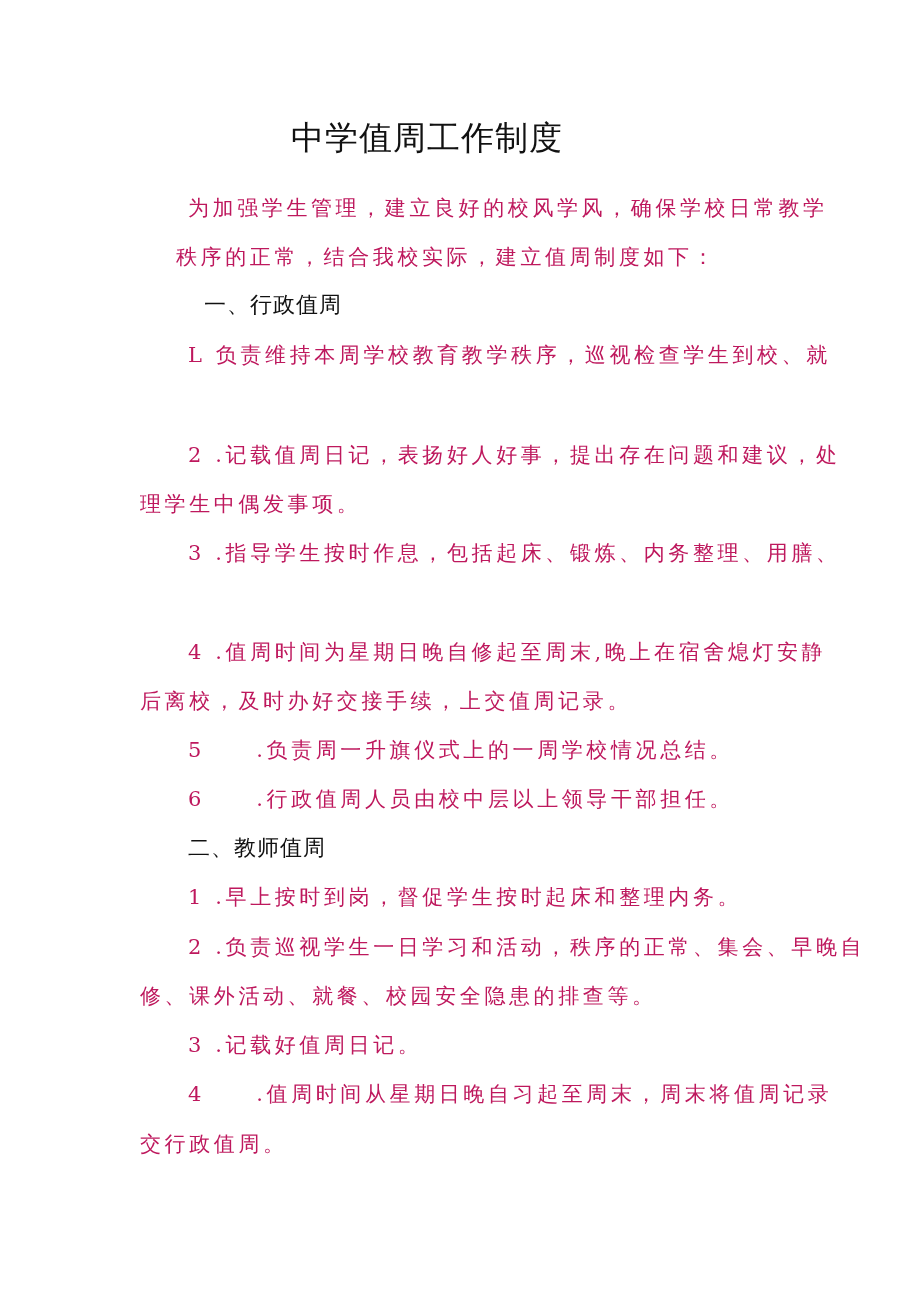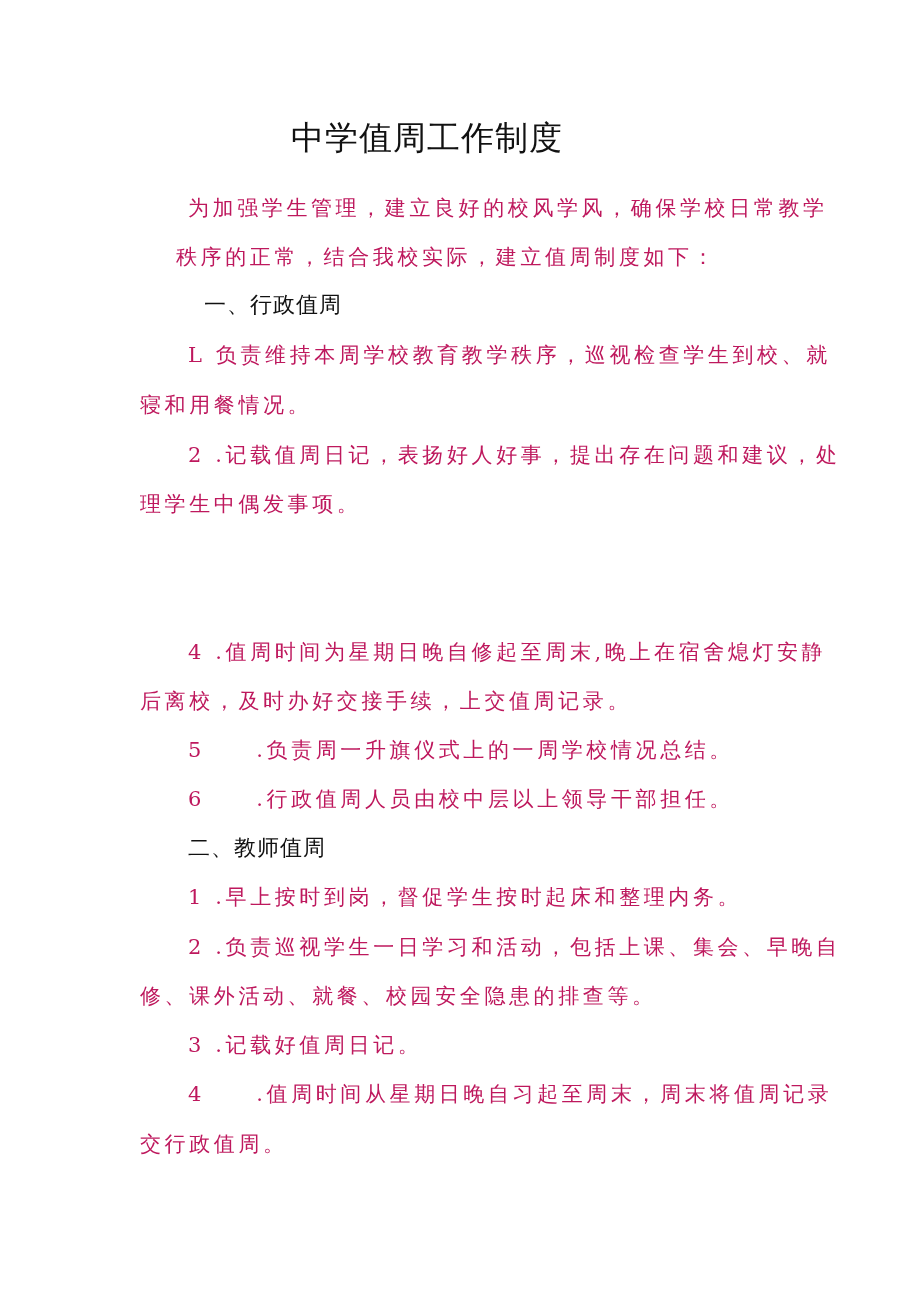--- a/index.html
+++ b/index.html
@@ -31,28 +31,31 @@
 
   <div class="line" style="left:188px; top:193px;">为加强学生管理，建立良好的校风学风，确保学校日常教学</div>
   <div class="line" style="left:140px; top:242px;margin-left:36px;">秩序的正常，结合我校实际，建立值周制度如下：</div>
 
   <div class="heading" style="left:204px; top:290px;">一、行政值周</div>
 
   <div class="line" style="left:188px; top:340px;">
     <span class="num">L</span>
     <span>负责维持本周学校教育教学秩序，巡视检查学生到校、就</span>
   </div>
-  <div class="line" style="left:140px; top:390px;">寝和用餐情况。</div>
 
   <div class="line" style="left:188px; top:440px;">
     <span class="num">2</span>
     <span>.记载值周日记，表扬好人好事，提出存在问题和建议，处</span>
   </div>
   <div class="line" style="left:140px; top:489px;">理学生中偶发事项。</div>
 
+  <div class="line" style="left:188px; top:538px;">
+    <span class="num">3</span>
+    <span>.指导学生按时作息，包括起床、锻炼、内务整理、用膳、</span>
+  </div>
 
   <div class="line" style="left:188px; top:637px;">
     <span class="num">4</span>
     <span>.值周时间为星期日晚自修起至周末,晚上在宿舍熄灯安静</span>
   </div>
   <div class="line" style="left:140px; top:686px;">后离校，及时办好交接手续，上交值周记录。</div>
 
   <div class="line" style="left:188px; top:735px;">
     <span class="num" style="width:58px;">5</span>
     <span>.负责周一升旗仪式上的一周学校情况总结。</span>
@@ -65,21 +68,21 @@
 
   <div class="heading" style="left:188px; top:833px;">二、教师值周</div>
 
   <div class="line" style="left:188px; top:882px;">
     <span class="num">1</span>
     <span>.早上按时到岗，督促学生按时起床和整理内务。</span>
   </div>
 
   <div class="line" style="left:188px; top:932px;">
     <span class="num">2</span>
-    <span>.负责巡视学生一日学习和活动，包括上课、集会、早晚自</span>
+    <span>.负责巡视学生一日学习和活动，秩序的正常、集会、早晚自</span>
   </div>
   <div class="line" style="left:140px; top:981px;">修、课外活动、就餐、校园安全隐患的排查等。</div>
 
   <div class="line" style="left:188px; top:1030px;">
     <span class="num">3</span>
     <span>.记载好值周日记。</span>
   </div>
 
   <div class="line" style="left:188px; top:1079px;">
     <span class="num" style="width:58px;">4</span>

